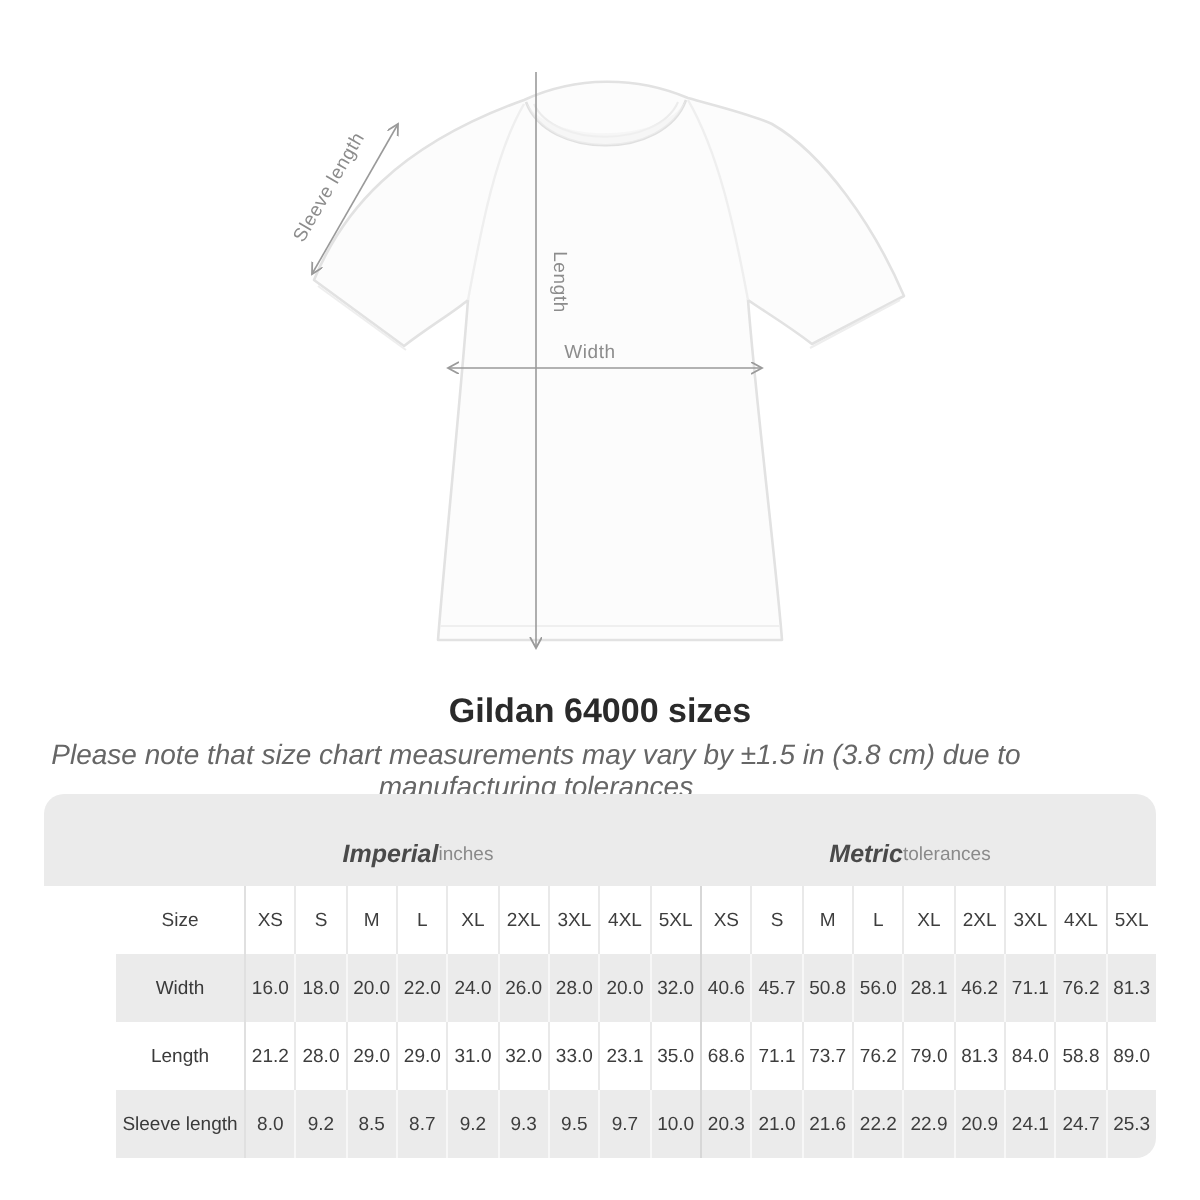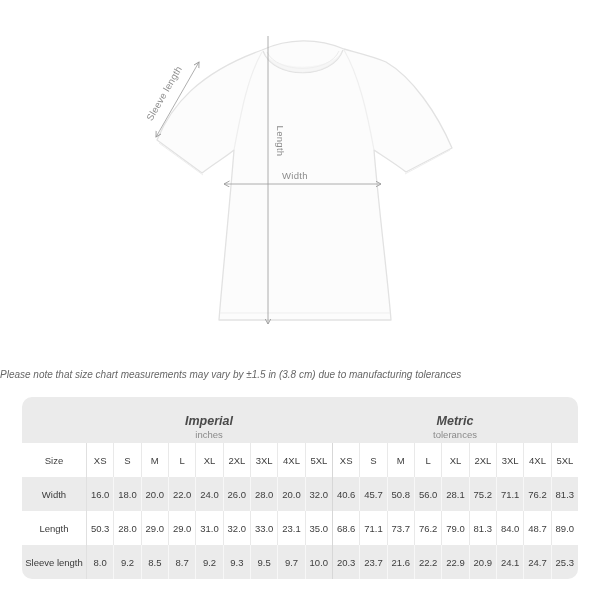--- a/index.html
+++ b/index.html
@@ -8,30 +8,30 @@
     font-family:"Liberation Sans", sans-serif; overflow:hidden;
   }
   .figure { position:absolute; left:0; top:0; width:600px; height:345px; }
   .fig-label { fill:#8c8c8c; font-size:9.5px; letter-spacing:0.3px; }
   .page-title {
     position:absolute; left:0; top:346px; width:600px; margin:0;
     text-align:center; font-size:17px; font-weight:bold; color:#2a2a2a;
   }
   .note {
     position:absolute; left:0; top:369px; width:536px; margin:0;
-    text-align:left; font-style:italic; font-size:10px; color:#666666;
+    text-align:center; font-style:italic; font-size:14px; color:#666666;
   }
   .size-table {
     position:absolute; left:22px; top:397px; width:556px;
     border-radius:10px; overflow:hidden; background:#ffffff;
     color:#3d3d3d; font-size:9.5px;
   }
-  .trow { display:grid; grid-template-columns:64px repeat(18, 1fr); }
+  .trow { display:grid; grid-template-columns:64px repeat(18, 1fr);margin-left:36px; }
   .band-row { display:grid; grid-template-columns:64px repeat(9,1fr) repeat(9,1fr); background:#ebebeb; height:46px; }
-  .band-group { grid-column:span 9; display:flex; flex-direction:column; align-items:center; justify-content:center; padding-top:14px; }
+  .band-group { grid-column:span 9; display:flex; flex-direction:row; align-items:center; justify-content:center; padding-top:14px; }
   .gname { font-size:12.5px; font-weight:bold; font-style:italic; color:#4a4a4a; }
   .gunit { font-size:9.5px; color:#8a8a8a; margin-top:1px; }
   .trow { height:34px; }
   .row-white { background:#ffffff; --sep:#e9e9e9; }
   .row-gray  { background:#ebebeb; --sep:#f7f7f7; }
   .cell { display:flex; align-items:center; justify-content:center; white-space:nowrap; }
   .data-cell { border-left:1px solid var(--sep); }
   .cell.first-data { border-left:1px solid #e0e0e0; }
   .cell.group-divide { border-left:1px solid #d7d7d7; }
   .header-row .cell { color:#3d3d3d; }
@@ -87,20 +87,21 @@
         <text class="fig-label" x="295" y="179" text-anchor="middle">Width</text>
       </g>
 
       <g>
         <line x1="199" y1="62" x2="156" y2="137" stroke="#9a9a9a" stroke-width="0.8" marker-start="url(#ah)" marker-end="url(#ah)"></line>
         <text class="fig-label" transform="translate(167 95) rotate(-60)" text-anchor="middle">Sleeve length</text>
       </g>
     </svg>
   </div>
 
+  <h1 class="page-title">Gildan 64000 sizes</h1>
   <p class="note">Please note that size chart measurements may vary by ±1.5 in (3.8 cm) due to manufacturing tolerances</p>
 
   <div class="size-table">
     <div class="band-row">
       <div class="cell"></div>
       <div class="band-group">
         <div class="gname">Imperial</div>
         <div class="gunit">inches</div>
       </div>
       <div class="band-group">
@@ -139,59 +140,59 @@
           <div class="cell data-cell">24.0</div>
           <div class="cell data-cell">26.0</div>
           <div class="cell data-cell">28.0</div>
           <div class="cell data-cell">20.0</div>
           <div class="cell data-cell">32.0</div>
           <div class="cell data-cell group-divide">40.6</div>
           <div class="cell data-cell">45.7</div>
           <div class="cell data-cell">50.8</div>
           <div class="cell data-cell">56.0</div>
           <div class="cell data-cell">28.1</div>
-          <div class="cell data-cell">75.2</div>
+          <div class="cell data-cell">46.2</div>
           <div class="cell data-cell">71.1</div>
           <div class="cell data-cell">76.2</div>
           <div class="cell data-cell">81.3</div>
         </div>
         <div class="trow row-white">
           <div class="cell label-cell">Length</div>
-          <div class="cell data-cell first-data">50.3</div>
+          <div class="cell data-cell first-data">21.2</div>
           <div class="cell data-cell">28.0</div>
           <div class="cell data-cell">29.0</div>
           <div class="cell data-cell">29.0</div>
           <div class="cell data-cell">31.0</div>
           <div class="cell data-cell">32.0</div>
           <div class="cell data-cell">33.0</div>
           <div class="cell data-cell">23.1</div>
           <div class="cell data-cell">35.0</div>
           <div class="cell data-cell group-divide">68.6</div>
           <div class="cell data-cell">71.1</div>
           <div class="cell data-cell">73.7</div>
           <div class="cell data-cell">76.2</div>
           <div class="cell data-cell">79.0</div>
           <div class="cell data-cell">81.3</div>
           <div class="cell data-cell">84.0</div>
-          <div class="cell data-cell">48.7</div>
+          <div class="cell data-cell">58.8</div>
           <div class="cell data-cell">89.0</div>
         </div>
         <div class="trow row-gray">
           <div class="cell label-cell">Sleeve length</div>
           <div class="cell data-cell first-data">8.0</div>
           <div class="cell data-cell">9.2</div>
           <div class="cell data-cell">8.5</div>
           <div class="cell data-cell">8.7</div>
           <div class="cell data-cell">9.2</div>
           <div class="cell data-cell">9.3</div>
           <div class="cell data-cell">9.5</div>
           <div class="cell data-cell">9.7</div>
           <div class="cell data-cell">10.0</div>
           <div class="cell data-cell group-divide">20.3</div>
-          <div class="cell data-cell">23.7</div>
+          <div class="cell data-cell">21.0</div>
           <div class="cell data-cell">21.6</div>
           <div class="cell data-cell">22.2</div>
           <div class="cell data-cell">22.9</div>
           <div class="cell data-cell">20.9</div>
           <div class="cell data-cell">24.1</div>
           <div class="cell data-cell">24.7</div>
           <div class="cell data-cell">25.3</div>
         </div>
       </div>
   </div>

